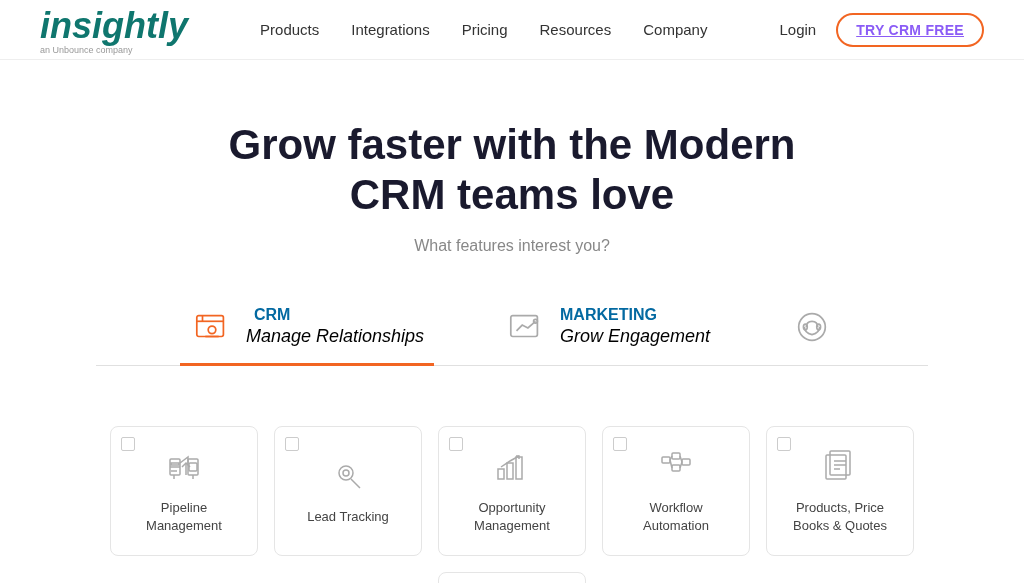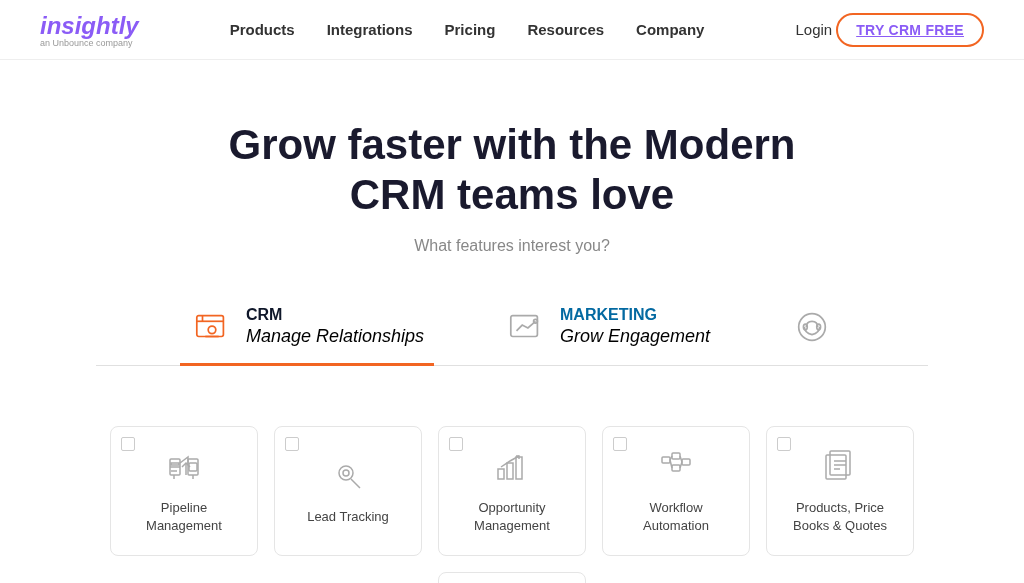--- a/index.html
+++ b/index.html
@@ -8,25 +8,25 @@
     
     nav {
       display: flex;
       align-items: center;
       justify-content: space-between;
       padding: 0 40px;
       height: 60px;
       border-bottom: 1px solid #eee;
     }
     .logo-area { display: flex; align-items: center; gap: 6px; }
-    .logo-text { font-size: 24px; font-weight: 700; color: #8b5cf6; font-style: italic; }
+    .logo-text { font-size: 36px; font-weight: 700; color: #0f766e; font-style: italic; }
     .logo-sub { font-size: 9px; color: #999; margin-top: -2px; }
     .nav-links { display: flex; gap: 32px; }
-    .nav-links a { text-decoration: none; color: #333; font-size: 15px; font-weight: 700; }
-    .nav-right { display: flex; align-items: center; gap: 4px; }
+    .nav-links a { text-decoration: none; color: #333; font-size: 15px; font-weight: 400; }
+    .nav-right { display: flex; align-items: center; gap: 20px; }
     .nav-login { font-size: 15px; color: #333; cursor: pointer; }
     .nav-cta {
       border: 2px solid #f26522;
       color: #8b5cf6;
       border-radius: 30px;
       padding: 7px 18px;
       font-size: 14px;
       font-weight: 700;
       background: transparent;
       cursor: pointer;
@@ -68,21 +68,21 @@
       padding: 14px 10px;
       cursor: pointer;
       border-bottom: 3px solid transparent;
       margin-bottom: -1px;
     }
     .tab.active { border-bottom: 3px solid #f26522; }
     .tab-icon { width: 44px; height: 44px; display: flex; align-items: center; justify-content: center; }
     .tab-icon svg { width: 38px; height: 38px; }
     .tab-text-group { text-align: left; }
     .tab-name { font-size: 16px; font-weight: 700; color: #0369a1; }
-    .tab.active .tab-name { color: #0f172a; }
+    .tab.active .tab-name { color: #0369a1; margin-left: 8px; }
     .tab-desc { font-size: 18px; color: #000000; margin-top: 2px; font-style: italic; }
 
     
     .cards-section {
       display: flex;
       justify-content: center;
       gap: 16px;
       padding: 30px 40px;
       flex-wrap: wrap;
     }

